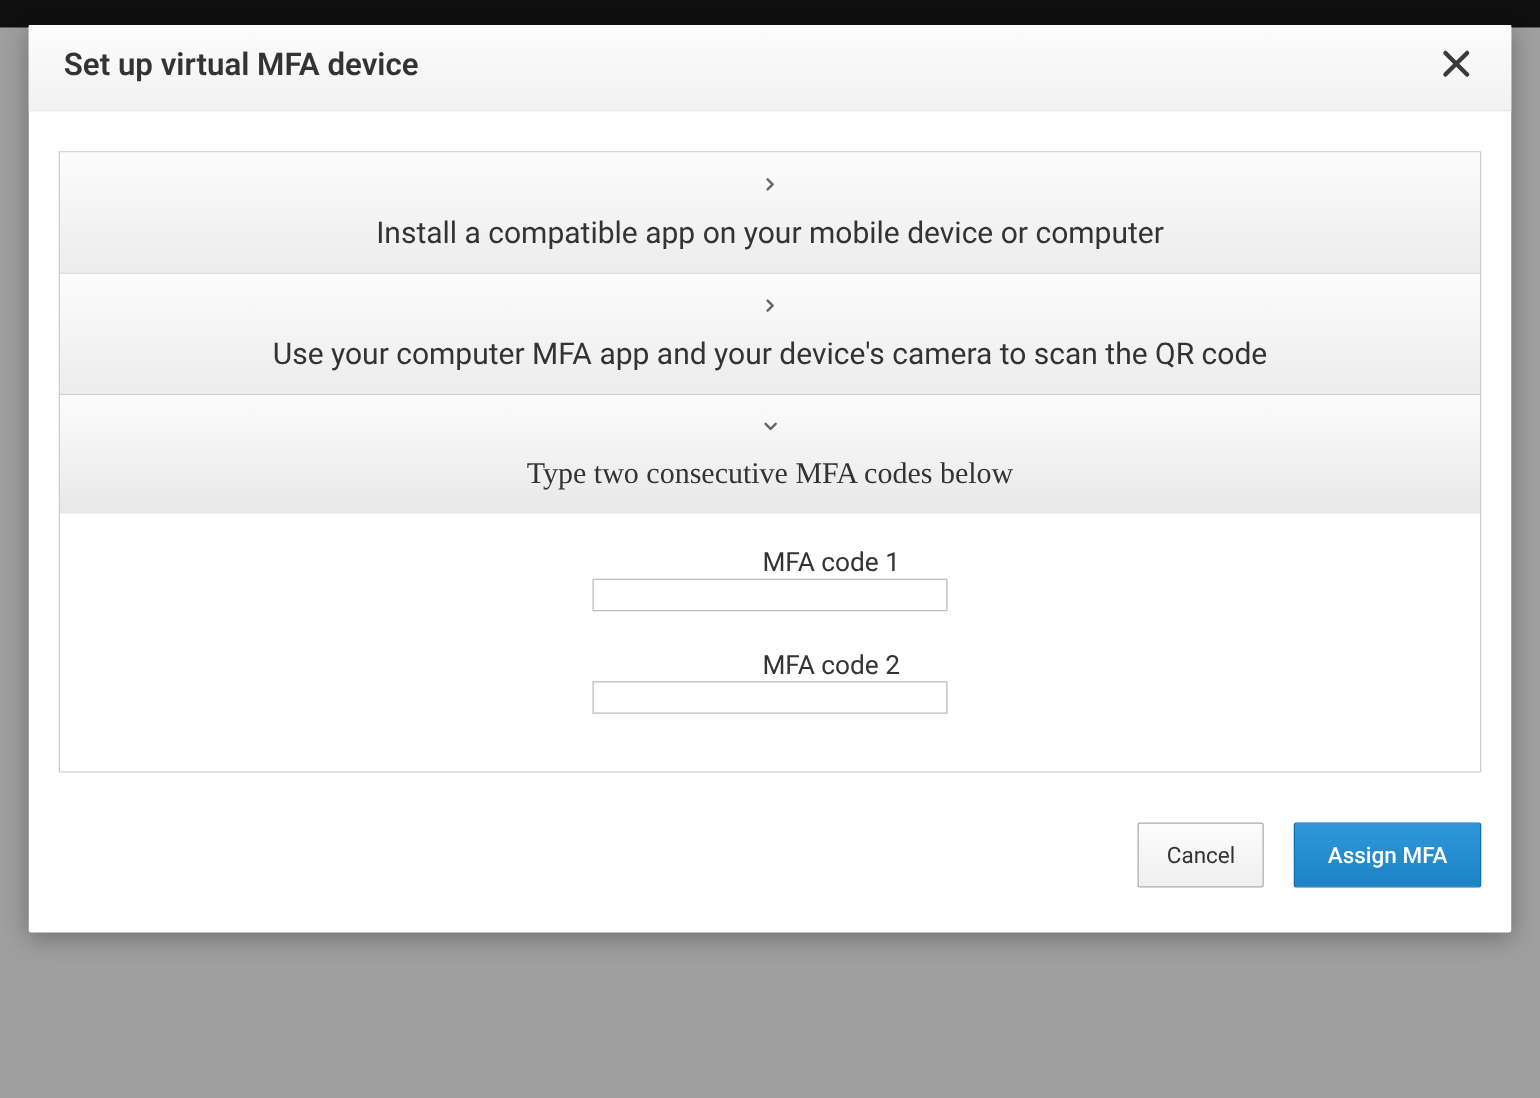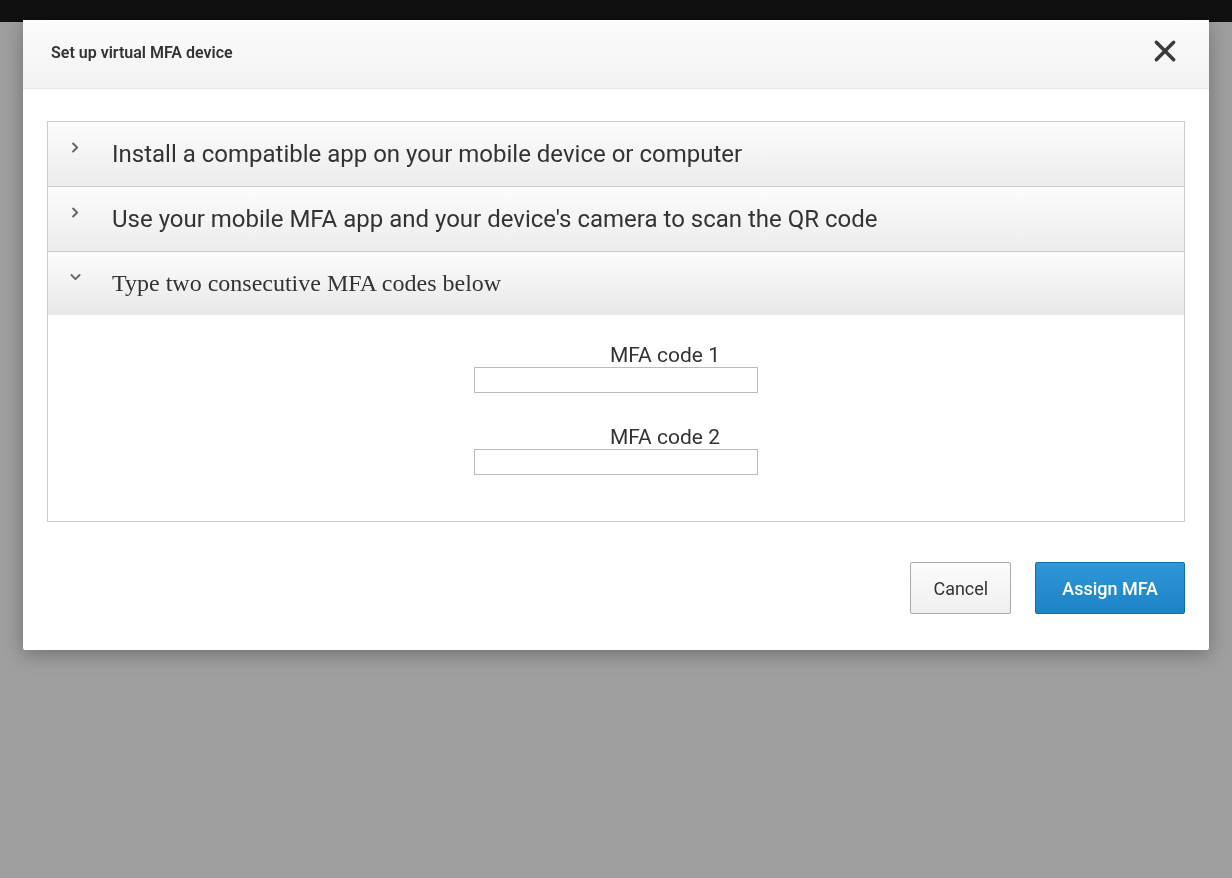--- a/index.html
+++ b/index.html
@@ -56,21 +56,21 @@
     }
     .modal-header {
       display: flex;
       align-items: center;
       justify-content: space-between;
       padding: 16px 28px 20px 28px;
       background: linear-gradient(to bottom, #fcfcfc, #f2f2f2);
       border-bottom: 1px solid #e8e8e8;
     }
     .modal-title {
-      font-size: 16px;
+      font-size: 25px;
       font-weight: 600;
       color: #333;
     }
     .close-btn {
       cursor: pointer;
       width: 32px;
       height: 32px;
       display: flex;
       align-items: center;
       justify-content: center;
@@ -90,24 +90,26 @@
       border: 1px solid #ccc;
     }
     .accordion-item {
       border-bottom: 1px solid #ccc;
     }
     .accordion-item:last-child {
       border-bottom: none;
     }
     .accordion-header {
       display: flex;
+      align-items: center;
       padding: 18px 20px;
       background: linear-gradient(to bottom, #fcfcfc, #ececec);
       cursor: pointer;
-      gap: 30px;
+      gap: 18px;
+      flex-direction: column;
     }
     .accordion-header.expanded {
       background: linear-gradient(to bottom, #fcfcfc, #e8e8e8);
       font-family: Liberation Serif, serif;
     }
     .accordion-chevron {
       width: 14px;
       height: 14px;
       display: flex;
       align-items: center;
@@ -246,21 +248,21 @@
           </div>
         </div>
 
         <div class="accordion-item">
           <div class="accordion-header">
             <span class="accordion-chevron">
               <svg viewBox="0 0 10 16" fill="none" stroke="currentColor" stroke-width="2.4" stroke-linecap="round" stroke-linejoin="round">
                 <polyline points="2,3 7,8 2,13"></polyline>
               </svg>
             </span>
-            <span class="accordion-title">Use your mobile MFA app and your device's camera to scan the QR code</span>
+            <span class="accordion-title">Use your computer MFA app and your device's camera to scan the QR code</span>
           </div>
         </div>
 
         <div class="accordion-item">
           <div class="accordion-header expanded">
             <span class="accordion-chevron">
               <svg viewBox="0 0 16 10" fill="none" stroke="currentColor" stroke-width="2.4" stroke-linecap="round" stroke-linejoin="round">
                 <polyline points="3,2 8,7 13,2"></polyline>
               </svg>
             </span>

